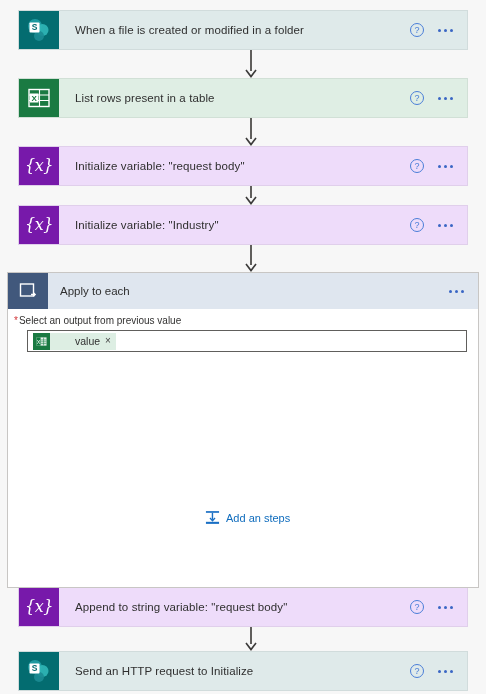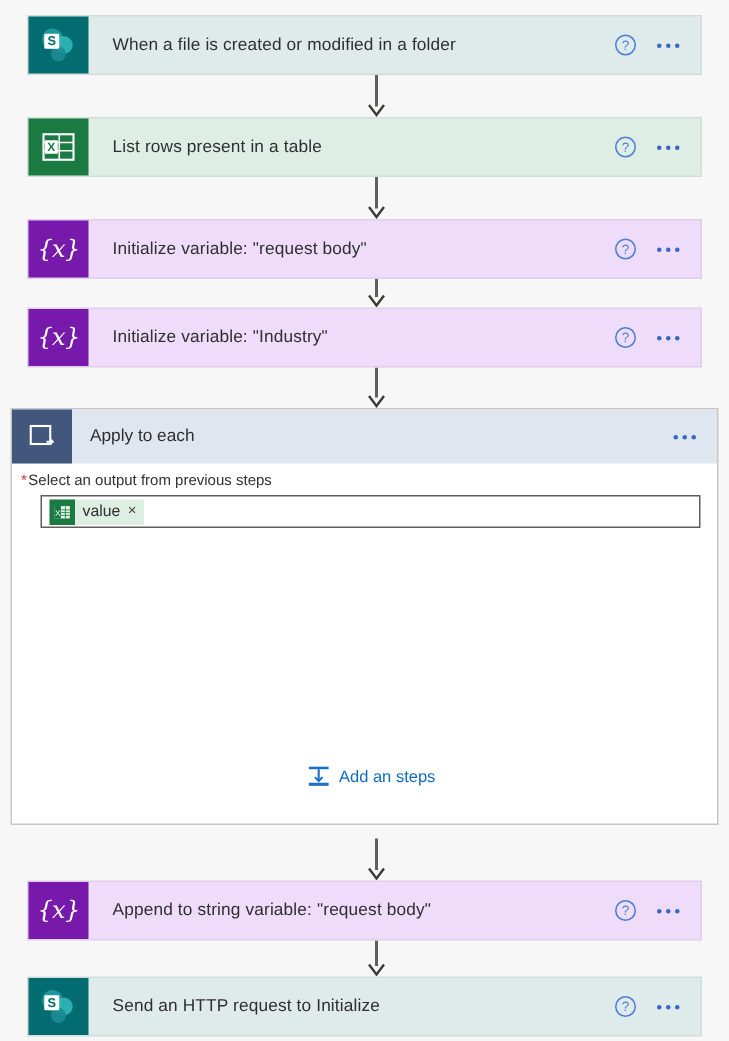--- a/index.html
+++ b/index.html
@@ -123,21 +123,21 @@
     width: 12px;
     height: 9px;
   }
 
   
   #scope {
     position: absolute;
     left: 7px;
     top: 272px;
     width: 472px;
-    height: 278px;
+    height: 316px;
     background: #ffffff;
     border: 1px solid #c8c6c4;
     box-sizing: border-box;
   }
   #scope-header {
     position: absolute;
     left: 0; top: 0;
     width: 470px;
     height: 36px;
     background: #dfe6ef;
@@ -196,20 +196,21 @@
   }
   .token .token-icon {
     width: 17px; height: 17px;
     background: #1a7a42;
     display: flex; align-items: center; justify-content: center;
   }
   .token .token-icon svg { width: 11px; height: 11px; display:block; }
   .token .token-label {
     font-size: 10.5px;
     color: #2f2f2f;
+    margin-left: 20px;
   }
   .token .token-remove {
     font-size: 10px;
     color: #444;
     cursor: pointer;
     line-height: 1;
   }
 
   
   #add-action {
@@ -422,21 +423,21 @@
         <div class="ellipsis">
             <i></i>
             <i></i>
             <i></i>
           </div>
       </div>
     </div>
   </div>
 
   <div class="field-label">
-    <span class="req">*</span><span>Select an output from previous steps</span>
+    <span class="req">*</span><span>Select an output from previous value</span>
   </div>
 
   <div id="token-field">
     <div class="token">
       <span class="token-icon">
         <svg viewBox="0 0 12 12" aria-hidden="true">
           <rect x="0.5" y="1.5" width="11" height="9" fill="#ffffff" opacity="0.9"></rect>
           <rect x="0.5" y="1.5" width="4.5" height="9" fill="#0f7a3d"></rect>
           <text x="2.7" y="8.4" font-size="6" fill="#ffffff" font-family="Liberation Sans, sans-serif" text-anchor="middle">X</text>
           <path d="M5.2 4.3 H11.4 M5.2 6.3 H11.4 M5.2 8.3 H11.4 M8.3 1.8 V10.3" stroke="#0f7a3d" stroke-width="0.6" fill="none"></path>

